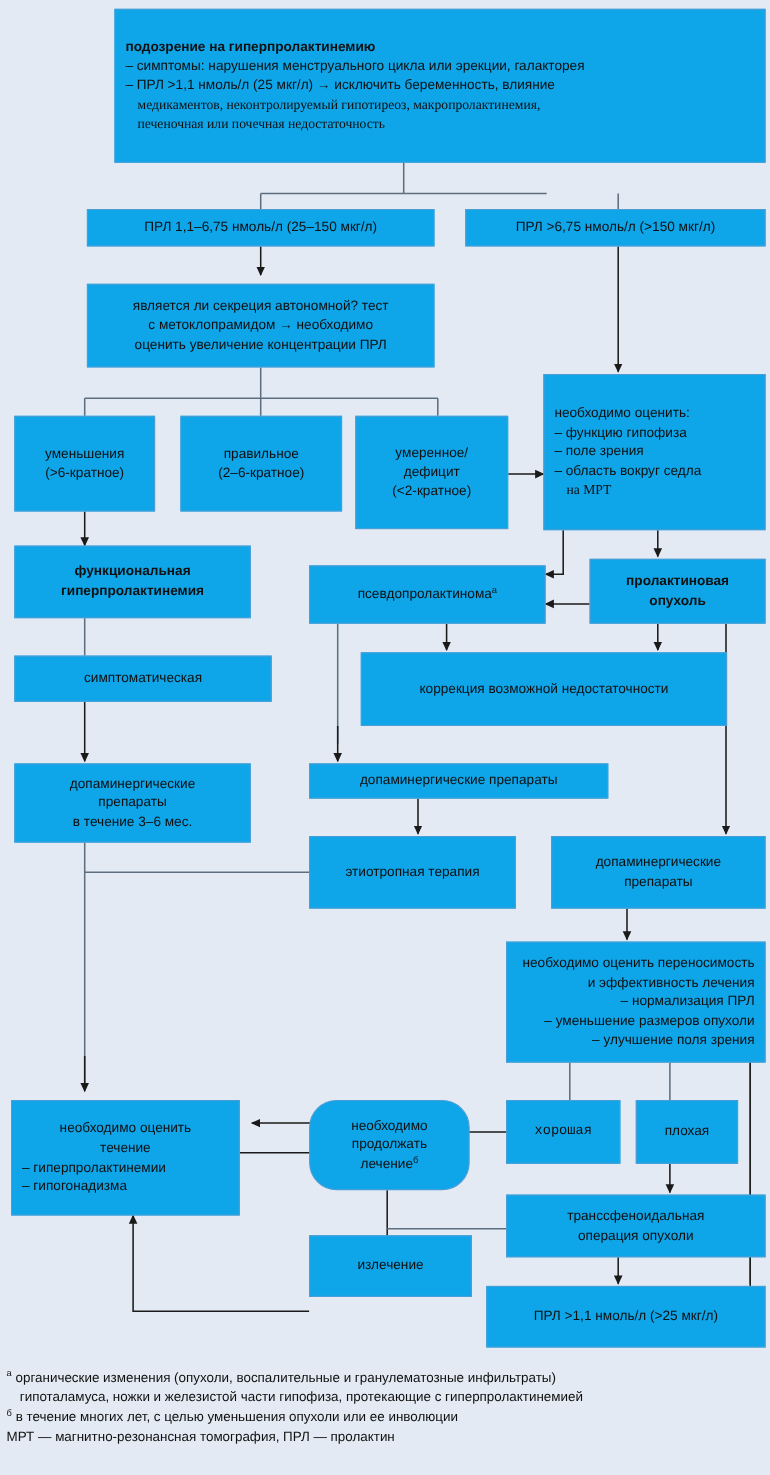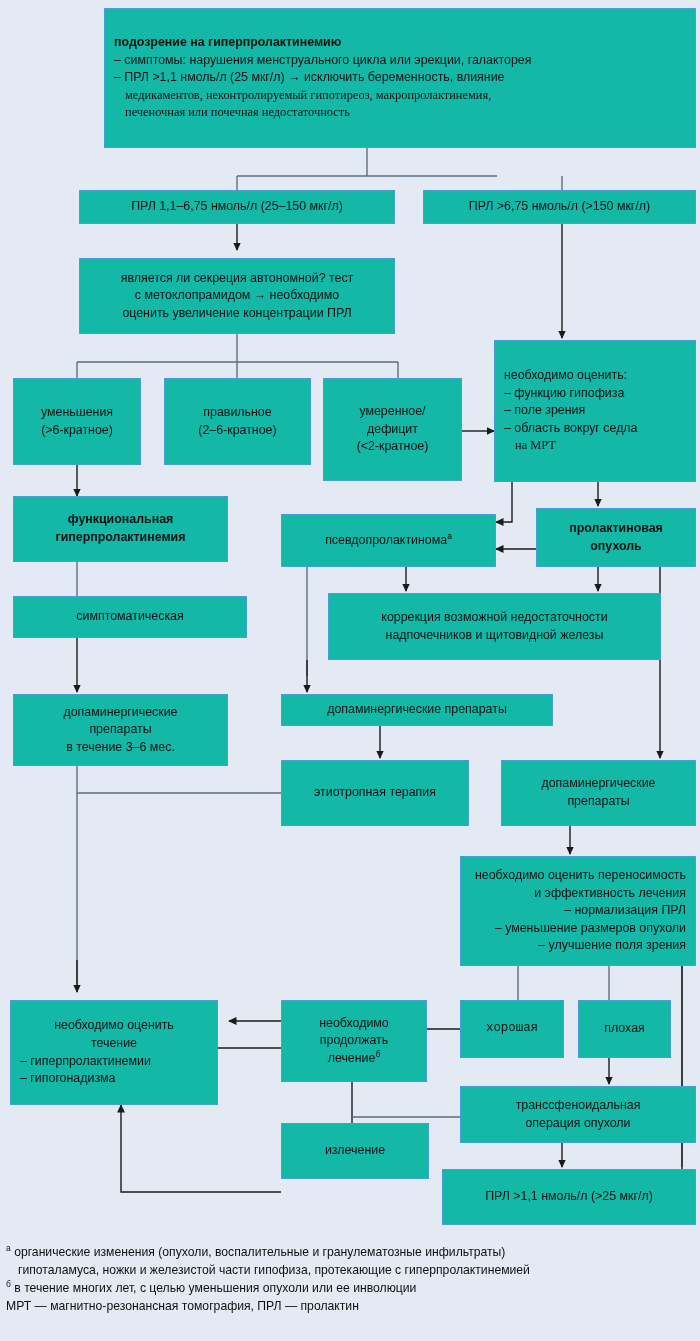--- a/index.html
+++ b/index.html
@@ -6,21 +6,21 @@
   body{
     width:700px;height:1341px;
     background:#e3eaf3;
     font-family:"Liberation Sans","DejaVu Sans",sans-serif;
     color:#101010;
     overflow:hidden;
   }
   #canvas{position:relative;width:700px;height:1341px;}
   .box{
     position:absolute;
-    background:#14b8a6;
+    background:#0ea5e9;
     border:1.5px solid #4a9ed6;
     box-sizing:border-box;
     display:flex;
     flex-direction:column;
     justify-content:center;
     font-size:12.4px;
     line-height:1.42;
   }
   .box.center{align-items:center;text-align:center;}
   .box.left{align-items:flex-start;text-align:left;}
@@ -202,21 +202,20 @@
     </div>
   </div>
 
   <div class="box center" style="left:13px;top:596px;width:234px;height:42px;">
     <div class="pad"><span>симптоматическая</span></div>
   </div>
 
   <div class="box center" style="left:328px;top:593px;width:333px;height:67px;">
     <div class="pad">
       <span class="ln">коррекция возможной недостаточности</span>
-      <span class="ln">надпочечников и щитовидной  железы</span>
     </div>
   </div>
 
   <div class="box center" style="left:13px;top:694px;width:215px;height:72px;">
     <div class="pad">
       <span class="ln">допаминергические</span>
       <span class="ln">препараты</span>
       <span class="ln">в течение 3–6 мес.</span>
     </div>
   </div>
@@ -256,21 +255,21 @@
 
   <div class="box left" style="left:10px;top:1000px;width:208px;height:105px;">
     <div class="pad" style="text-align:center;">
       <span class="ln">необходимо оценить</span>
       <span class="ln">течение</span>
       <span class="dash" style="text-align:left;">– гиперпролактинемии</span>
       <span class="dash" style="text-align:left;">– гипогонадизма</span>
     </div>
   </div>
 
-  <div class="box center" style="left:281px;top:1000px;width:146px;height:82px;">
+  <div class="box center" style="left:281px;top:1000px;width:146px;height:82px;border-radius:25px;">
     <div class="pad">
       <span class="ln">необходимо</span>
       <span class="ln">продолжать</span>
       <span class="ln"><span>лечение</span><sup>б</sup></span>
     </div>
   </div>
 
   <div class="box center" style="left:460px;top:1086px;width:236px;height:57px;">
     <div class="pad">
       <span class="ln">транссфеноидальная</span>

